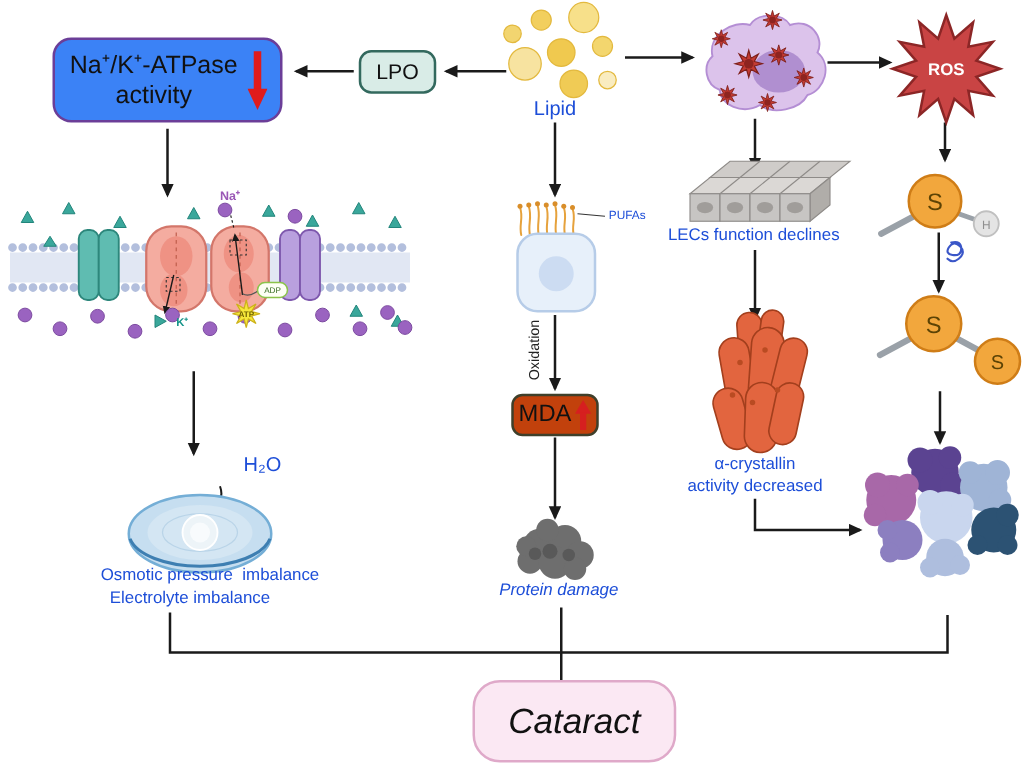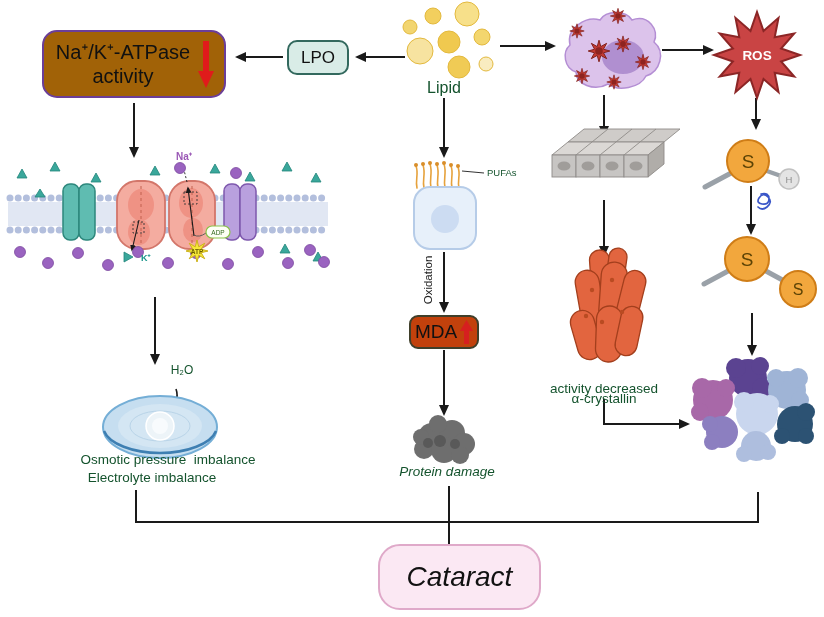--- a/index.html
+++ b/index.html
@@ -1,28 +1,28 @@
 <!DOCTYPE html>
 <html><head>
 <meta charset="utf-8">
 <style>
   html,body{margin:0;padding:0;background:#ffffff;}
   #stage{position:relative;width:824px;height:617px;background:#ffffff;overflow:hidden;
          font-family:"Liberation Sans",sans-serif;}
   #art{position:absolute;left:0;top:0;}
-  .lbl{position:absolute;font-size:13.5px;color:#14532d;transform:translateX(-50%);
+  .lbl{position:absolute;font-size:13.5px;color:#1d4ed8;transform:translateX(-50%);
        white-space:pre;text-align:center;line-height:1.3;}
   .lbl.big{font-size:16px;}
   .lbl.small{font-size:9.5px;transform:none;}
-  .lbl.h2o{font-size:12px;}
+  .lbl.h2o{font-size:16px;margin-left:28px;}
   .rotlbl{position:absolute;left:388px;top:274px;width:80px;text-align:center;
           font-size:11.5px;color:#222;transform:rotate(-90deg);}
   .node-box{position:absolute;display:flex;align-items:center;justify-content:center;
             box-sizing:border-box;gap:6px;color:#111;}
-  .atpase{left:42px;top:30px;width:184px;height:68px;background:#a16207;
+  .atpase{left:42px;top:30px;width:184px;height:68px;background:#3b82f6;
           border:2.5px solid #6b3e98;border-radius:15px;}
   .atpase .t{font-size:20px;line-height:1.2;text-align:center;width:138px;}
   .lpo{left:287px;top:40px;width:62px;height:35px;background:#d9ece7;
        border:2px solid #33695e;border-radius:10px;font-size:17px;}
   .mda{left:409px;top:315px;width:70px;height:34px;background:#c2410c;
        border:2px solid #3f3f2a;border-radius:9px;font-size:19px;gap:3px;}
   .cataract{left:378px;top:544px;width:163px;height:66px;background:#fbe8f3;
             border:2px solid #dfa9c9;border-radius:22px;font-size:28px;font-style:italic;}
 </style>
 </head>
@@ -351,15 +351,16 @@
     <span>Cataract</span>
   </div>
 
   <div class="lbl big" style="left:444px;top:78px;">Lipid</div>
   <div class="lbl small" style="left:487px;top:167px;">PUFAs</div>
   <div class="rotlbl">Oxidation</div>
   <div class="lbl h2o" style="left:182px;top:363px;">H₂O</div>
   <div class="lbl" style="left:152px;top:451px;margin-left:16px;">Osmotic pressure  imbalance</div>
   <div class="lbl" style="left:152px;top:469px;">Electrolyte imbalance</div>
   <div class="lbl" style="left:447px;top:463px;font-style:italic;">Protein damage</div>
-  <div class="lbl" style="left:604px;top:362px;margin-top:28px;">α-crystallin</div>
+  <div class="lbl" style="left:603px;top:179px;">LECs function declines</div>
+  <div class="lbl" style="left:604px;top:362px;">α-crystallin</div>
   <div class="lbl" style="left:604px;top:380px;">activity decreased</div>
 </div>
 
 </body></html>

